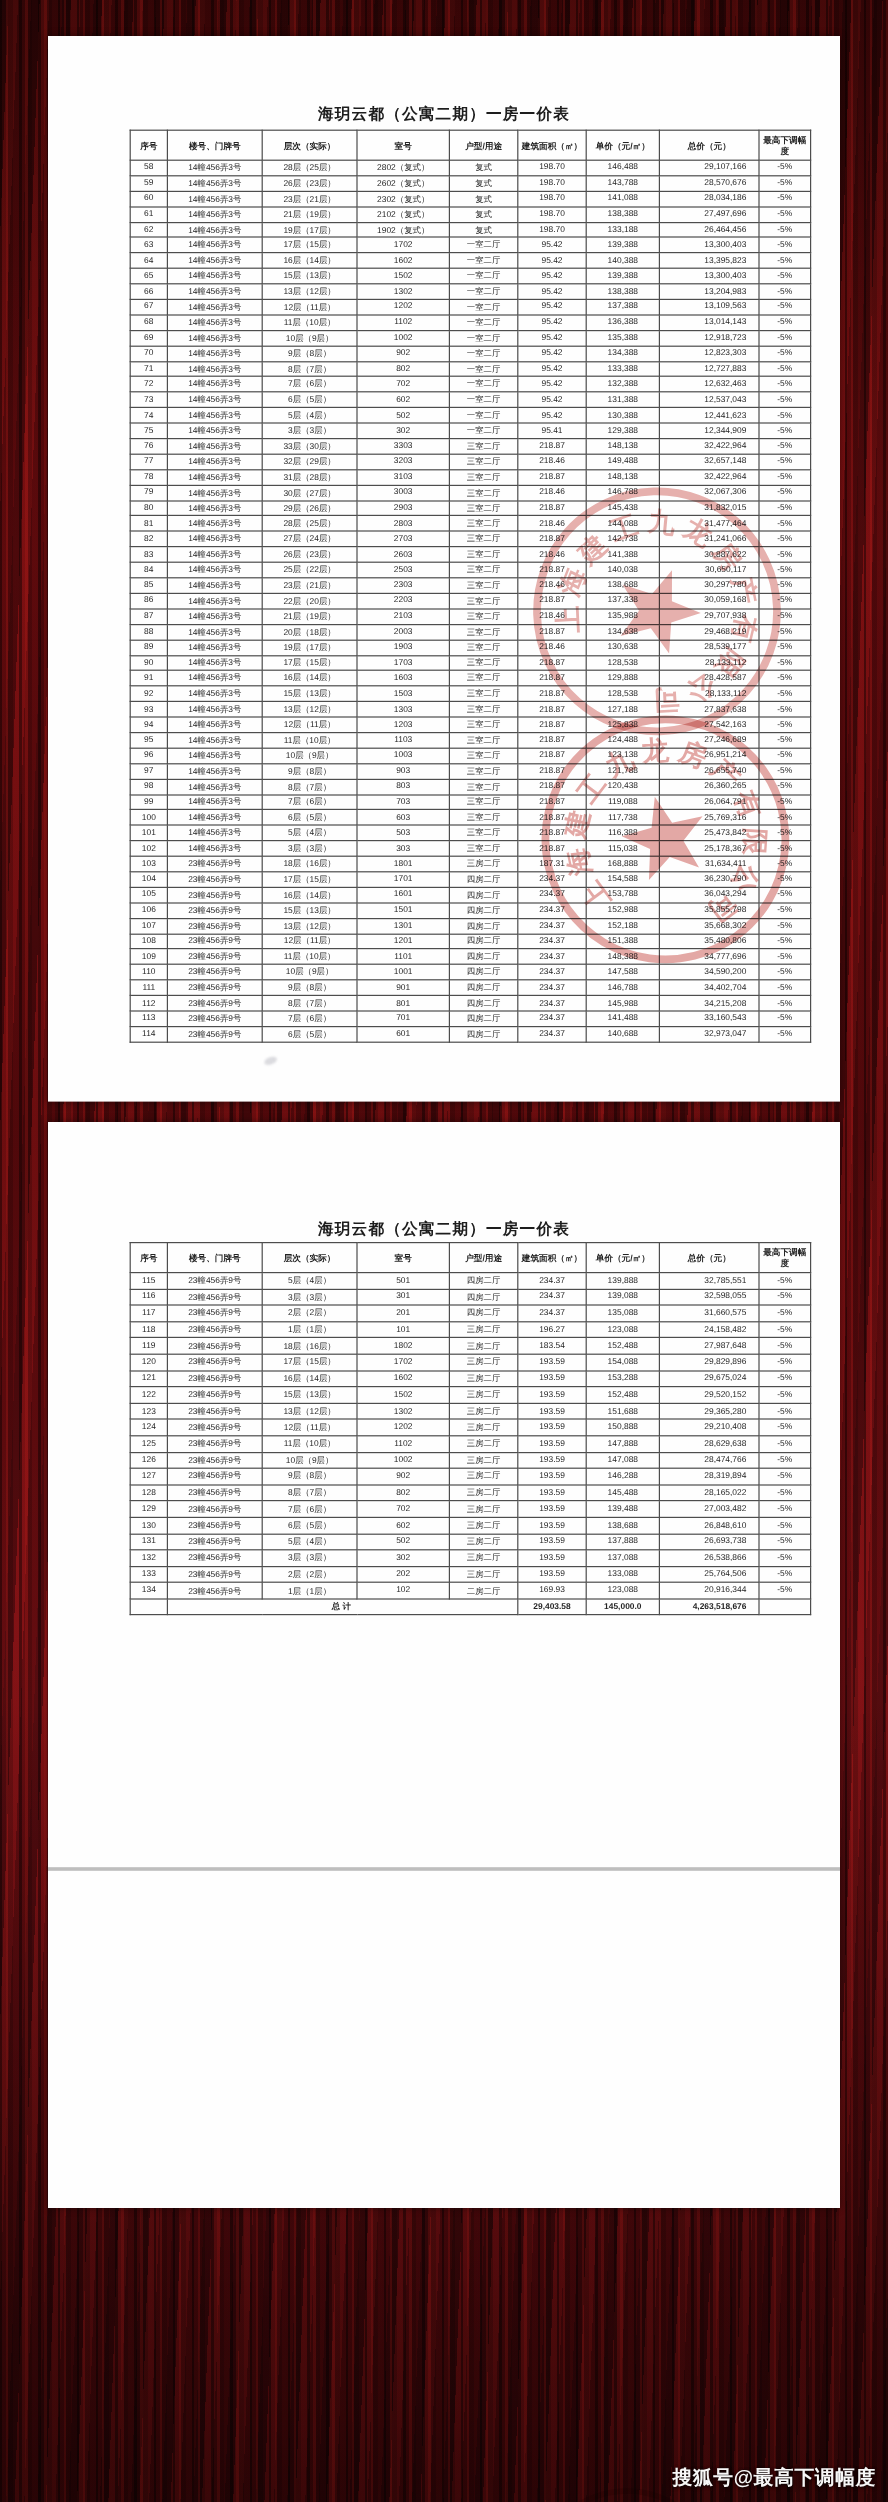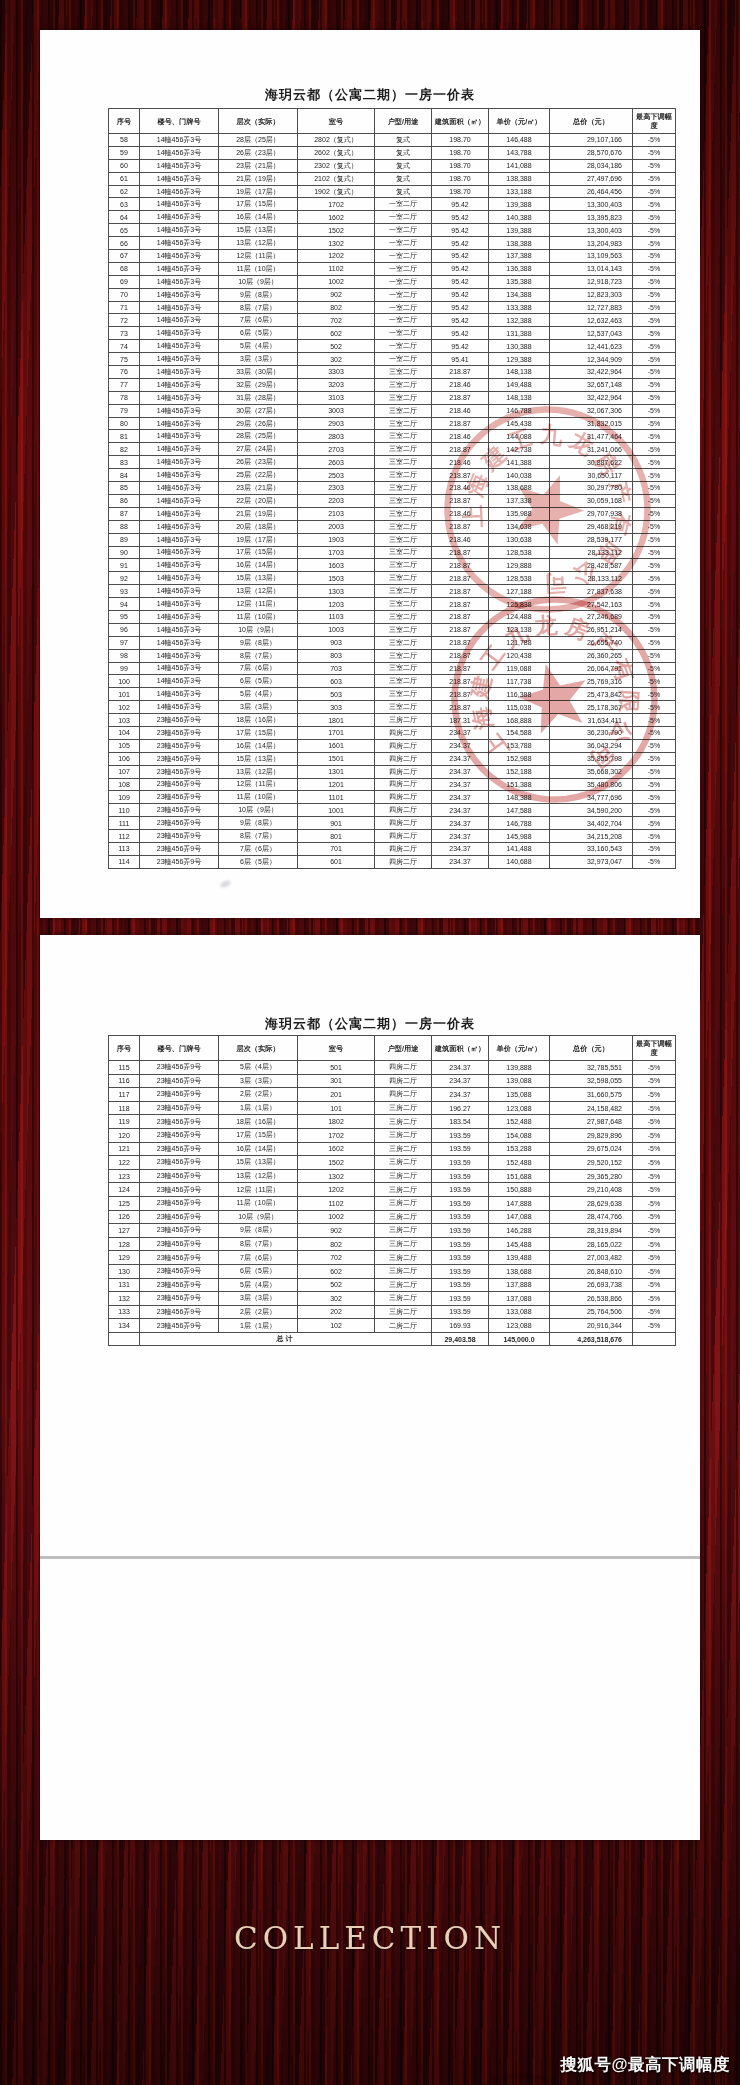--- a/index.html
+++ b/index.html
@@ -985,18 +985,17 @@
             <path id="arc-seal3" d="M 49.2 135.6 A 62 62 0 0 1 150.8 64.4 A 62 62 0 0 1 49.2 135.6" fill="none"></path>
             <polygon fill="#c23b33" points="100,66 108.2,88.7 132.3,89.5 113.3,104.3 120,127.5 100,114 80,127.5 86.7,104.3 67.7,89.5 91.8,88.7"></polygon>
             <text font-size="21" letter-spacing="5.5" font-weight="bold" fill="#c23b33"><textPath href="#arc-seal3">上海建工九龙房产有限公司</textPath></text>
           </g>
         </svg></div>
 
     <div class="scan-edge"></div>
   </div>
 
   <div class="footer-text">
-    <div>COLLECTION</div>
   </div>
 
   <div class="watermark">搜狐号@最高下调幅度</div>
 
 </div>
 
 </body></html>

